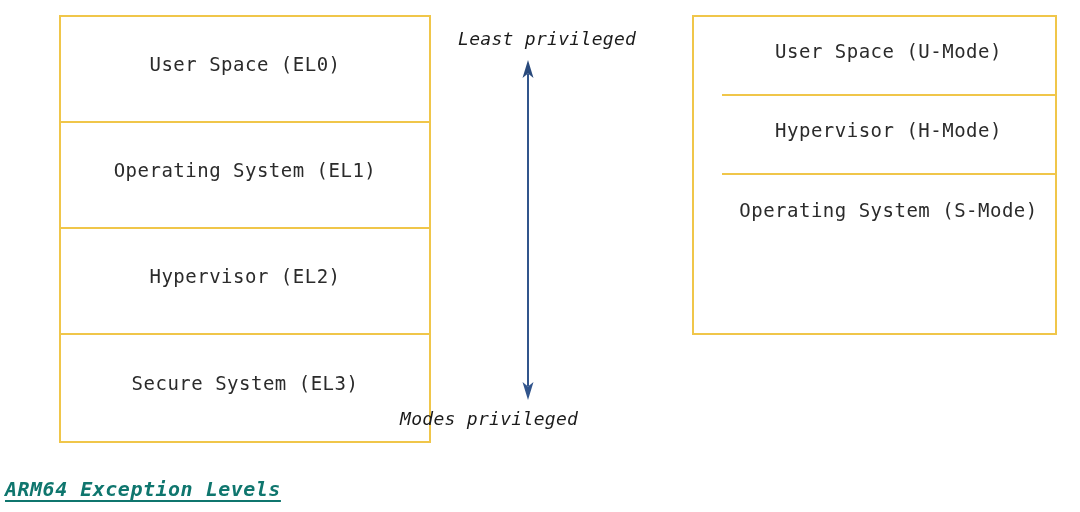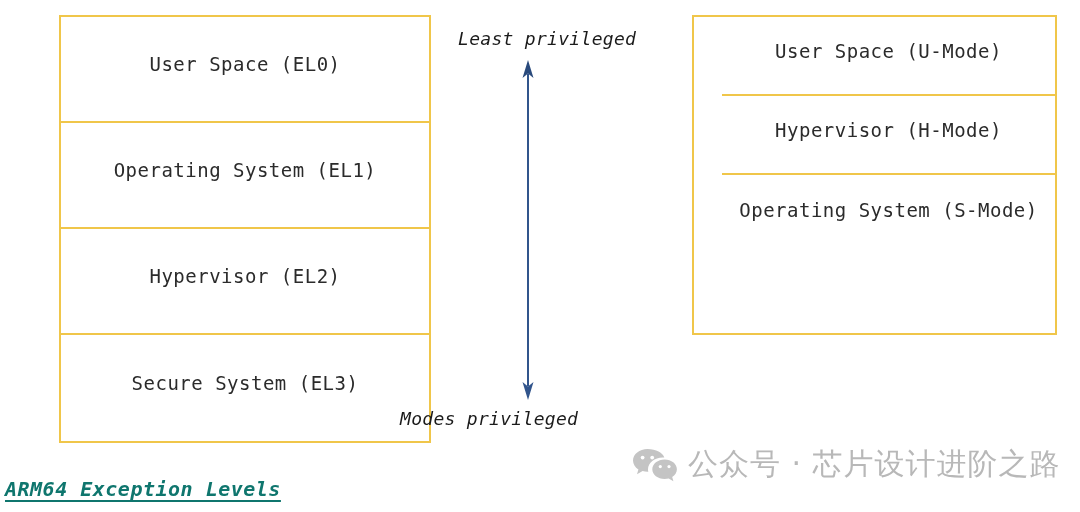--- a/index.html
+++ b/index.html
@@ -150,29 +150,14 @@
     <div class="level-row">
       <span class="level-label">Hypervisor (H-Mode)</span>
     </div>
     <div class="level-row">
       <span class="level-label">Operating System (S-Mode)</span>
     </div>
   </div>
 
   <span class="caption" id="arm-caption">ARM64 Exception Levels</span>
 
-  <div id="watermark">
-    <svg id="wechat-icon" width="46" height="34" viewBox="0 0 46 34">
-      <g fill="#c4c4c4">
-        <path d="M15.5 1C7.5 1 1 6.2 1 12.6c0 3.6 2.1 6.8 5.4 8.9L5 26.2l5.6-3.1c1.5.4 3.2.6 4.9.6h.8c-.2-.8-.3-1.6-.3-2.4 0-6.6 6.6-11.9 14.8-11.9.5 0 1 0 1.5.1C31 4.7 24 1 15.5 1z"></path>
-        <path d="M44.9 21.3c0-5.4-5.5-9.8-12.3-9.8s-12.3 4.4-12.3 9.8 5.5 9.8 12.3 9.8c1.4 0 2.8-.2 4.1-.5l4.7 2.6-1.2-4.1c2.8-1.8 4.7-4.6 4.7-7.8z"></path>
-      </g>
-      <g fill="#ffffff">
-        <circle cx="10.6" cy="9.6" r="1.9"></circle>
-        <circle cx="20.2" cy="9.6" r="1.9"></circle>
-        <circle cx="28.3" cy="18.6" r="1.6"></circle>
-        <circle cx="37" cy="18.6" r="1.6"></circle>
-      </g>
-    </svg>
-    <span id="watermark-text">公众号 · 芯片设计进阶之路</span>
-  </div>
 
 </div>
 
 </body></html>

